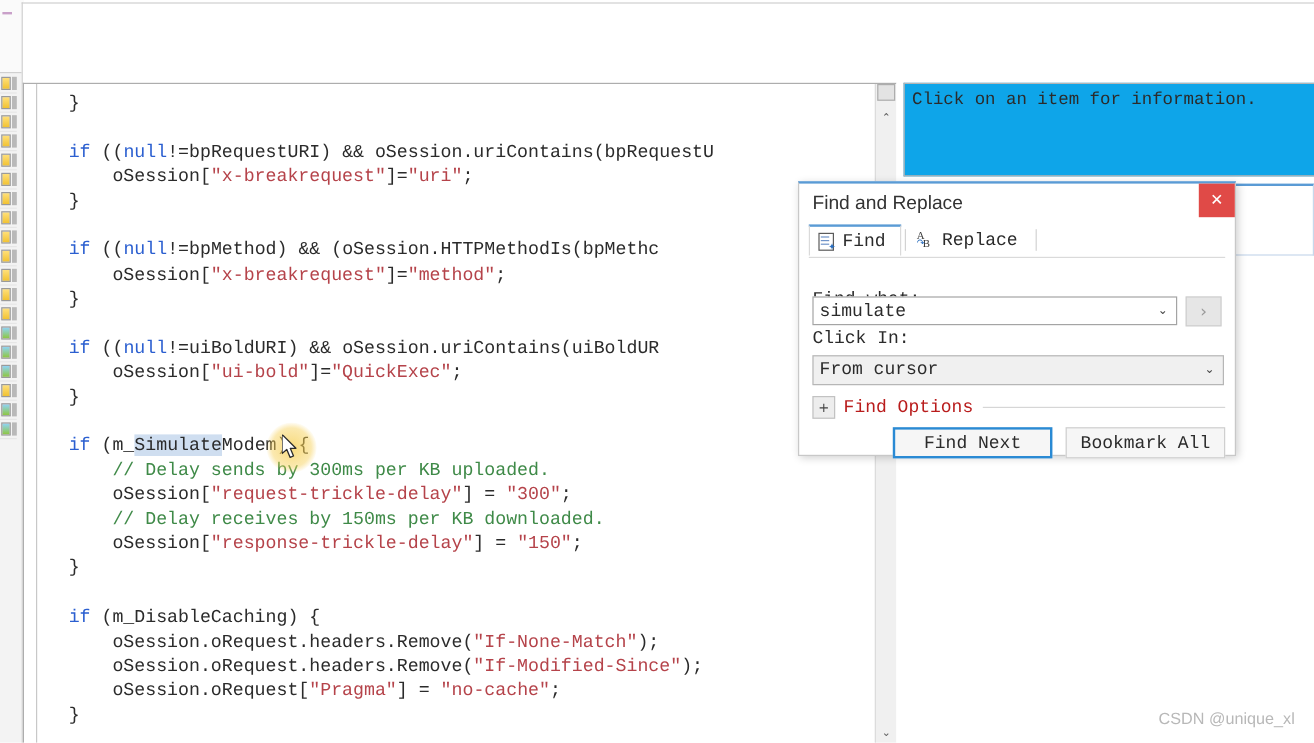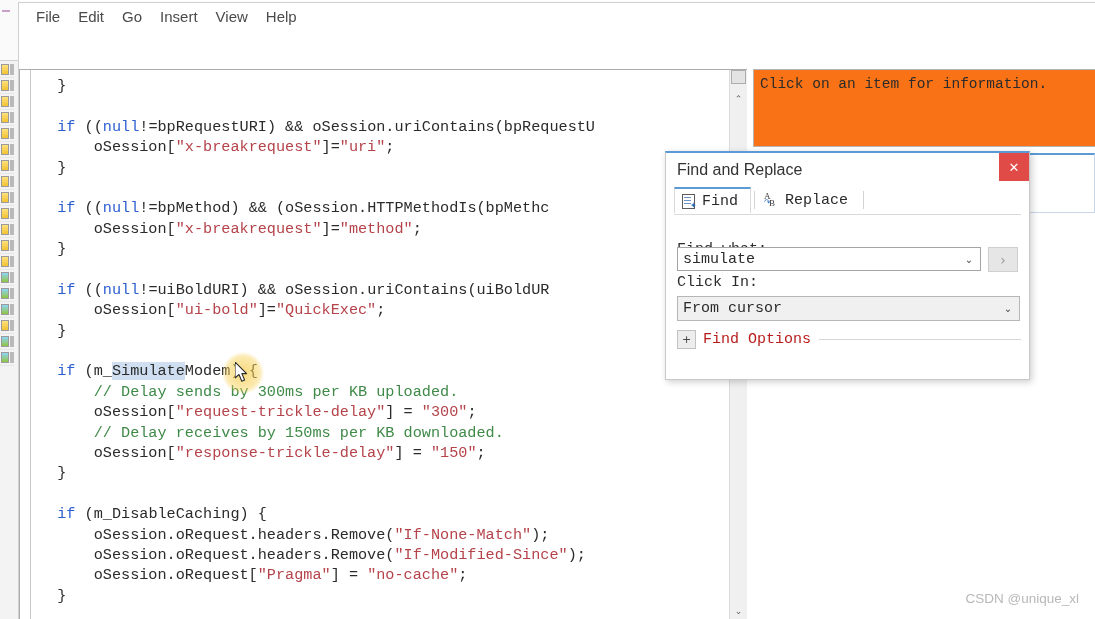--- a/index.html
+++ b/index.html
@@ -226,21 +226,21 @@
     flex: 1;
     background: #ffffff;
     padding-top: 0px;
   }
   .info-box {
     position: absolute;
     left: 6px; top: 0px;
     right: 0px; height: 78px;
     border: 1px solid #b5b5b5;
     border-right: none;
-    background: #f97316;
+    background: #0ea5e9;
     box-sizing: border-box;
   }
   .info-text {
     font-family: "Liberation Mono", monospace;
     font-size: 14.5px;
     color: #2b2b2b;
     padding: 6px 0 0 6px;
   }
   .info-box2 {
     position: absolute;
@@ -566,28 +566,20 @@
         <div class="bg-sess-row">
           <div class="bg-ico b"></div>
           <div class="bg-num"></div>
         </div>
       </div>
   </div>
 
   <div class="app-window">
 
 
-    <div class="menubar" id="menubar">
-        <div class="menu-item">File</div>
-        <div class="menu-item">Edit</div>
-        <div class="menu-item">Go</div>
-        <div class="menu-item">Insert</div>
-        <div class="menu-item">View</div>
-        <div class="menu-item">Help</div>
-      </div>
 
     <div class="content">
 
       <div class="editor-pane">
         <div class="gutter"></div>
         <div class="code-area" id="code-area"><div class="code-line"><span>  }</span></div><div class="code-line"><span></span></div><div class="code-line"><span>  </span><span class="kw">if</span><span> ((</span><span class="kw">null</span><span>!=bpRequestURI) &amp;&amp; oSession.uriContains(bpRequestU</span></div><div class="code-line"><span>      oSession[</span><span class="str">"x-breakrequest"</span><span>]=</span><span class="str">"uri"</span><span>;</span></div><div class="code-line"><span>  }</span></div><div class="code-line"><span></span></div><div class="code-line"><span>  </span><span class="kw">if</span><span> ((</span><span class="kw">null</span><span>!=bpMethod) &amp;&amp; (oSession.HTTPMethodIs(bpMethc</span></div><div class="code-line"><span>      oSession[</span><span class="str">"x-breakrequest"</span><span>]=</span><span class="str">"method"</span><span>;</span></div><div class="code-line"><span>  }</span></div><div class="code-line"><span></span></div><div class="code-line"><span>  </span><span class="kw">if</span><span> ((</span><span class="kw">null</span><span>!=uiBoldURI) &amp;&amp; oSession.uriContains(uiBoldUR</span></div><div class="code-line"><span>      oSession[</span><span class="str">"ui-bold"</span><span>]=</span><span class="str">"QuickExec"</span><span>;</span></div><div class="code-line"><span>  }</span></div><div class="code-line"><span></span></div><div class="code-line"><span>  </span><span class="kw">if</span><span> (m_</span><span class="sel">Simulate</span><span>Modem) {</span></div><div class="code-line"><span>      </span><span class="cmt">// Delay sends by 300ms per KB uploaded.</span></div><div class="code-line"><span>      oSession[</span><span class="str">"request-trickle-delay"</span><span>] = </span><span class="str">"300"</span><span>;</span></div><div class="code-line"><span>      </span><span class="cmt">// Delay receives by 150ms per KB downloaded.</span></div><div class="code-line"><span>      oSession[</span><span class="str">"response-trickle-delay"</span><span>] = </span><span class="str">"150"</span><span>;</span></div><div class="code-line"><span>  }</span></div><div class="code-line"><span></span></div><div class="code-line"><span>  </span><span class="kw">if</span><span> (m_DisableCaching) {</span></div><div class="code-line"><span>      oSession.oRequest.headers.Remove(</span><span class="str">"If-None-Match"</span><span>);</span></div><div class="code-line"><span>      oSession.oRequest.headers.Remove(</span><span class="str">"If-Modified-Since"</span><span>);</span></div><div class="code-line"><span>      oSession.oRequest[</span><span class="str">"Pragma"</span><span>] = </span><span class="str">"no-cache"</span><span>;</span></div><div class="code-line"><span>  }</span></div><div class="code-line"><span></span></div></div>
 
         <div class="vscroll">
           <div class="thumb"></div>
           <div class="arrow up">⌃</div>
@@ -648,20 +640,24 @@
       <span class="val">From cursor</span>
       <span class="chev">⌄</span>
     </div>
 
     <div class="find-options-row">
       <div class="expander">+</div>
       <div class="fo-label">Find Options</div>
       <div class="fo-rule"></div>
     </div>
 
+    <div class="dlg-buttons">
+      <div class="dlg-btn default">Find Next</div>
+      <div class="dlg-btn">Bookmark All</div>
+    </div>
   </div>
 
   <div class="ripple"></div>
   <svg class="cursor-arrow" viewBox="0 0 16 22">
     <polygon points="0,0 0,16 4,12.5 6.8,19.2 9.6,18 6.9,11.6 11.6,11.6" fill="#ffffff" stroke="#2b2b2b" stroke-width="1.1" stroke-linejoin="round"></polygon>
   </svg>
 
 </div>
 
 </body></html>

